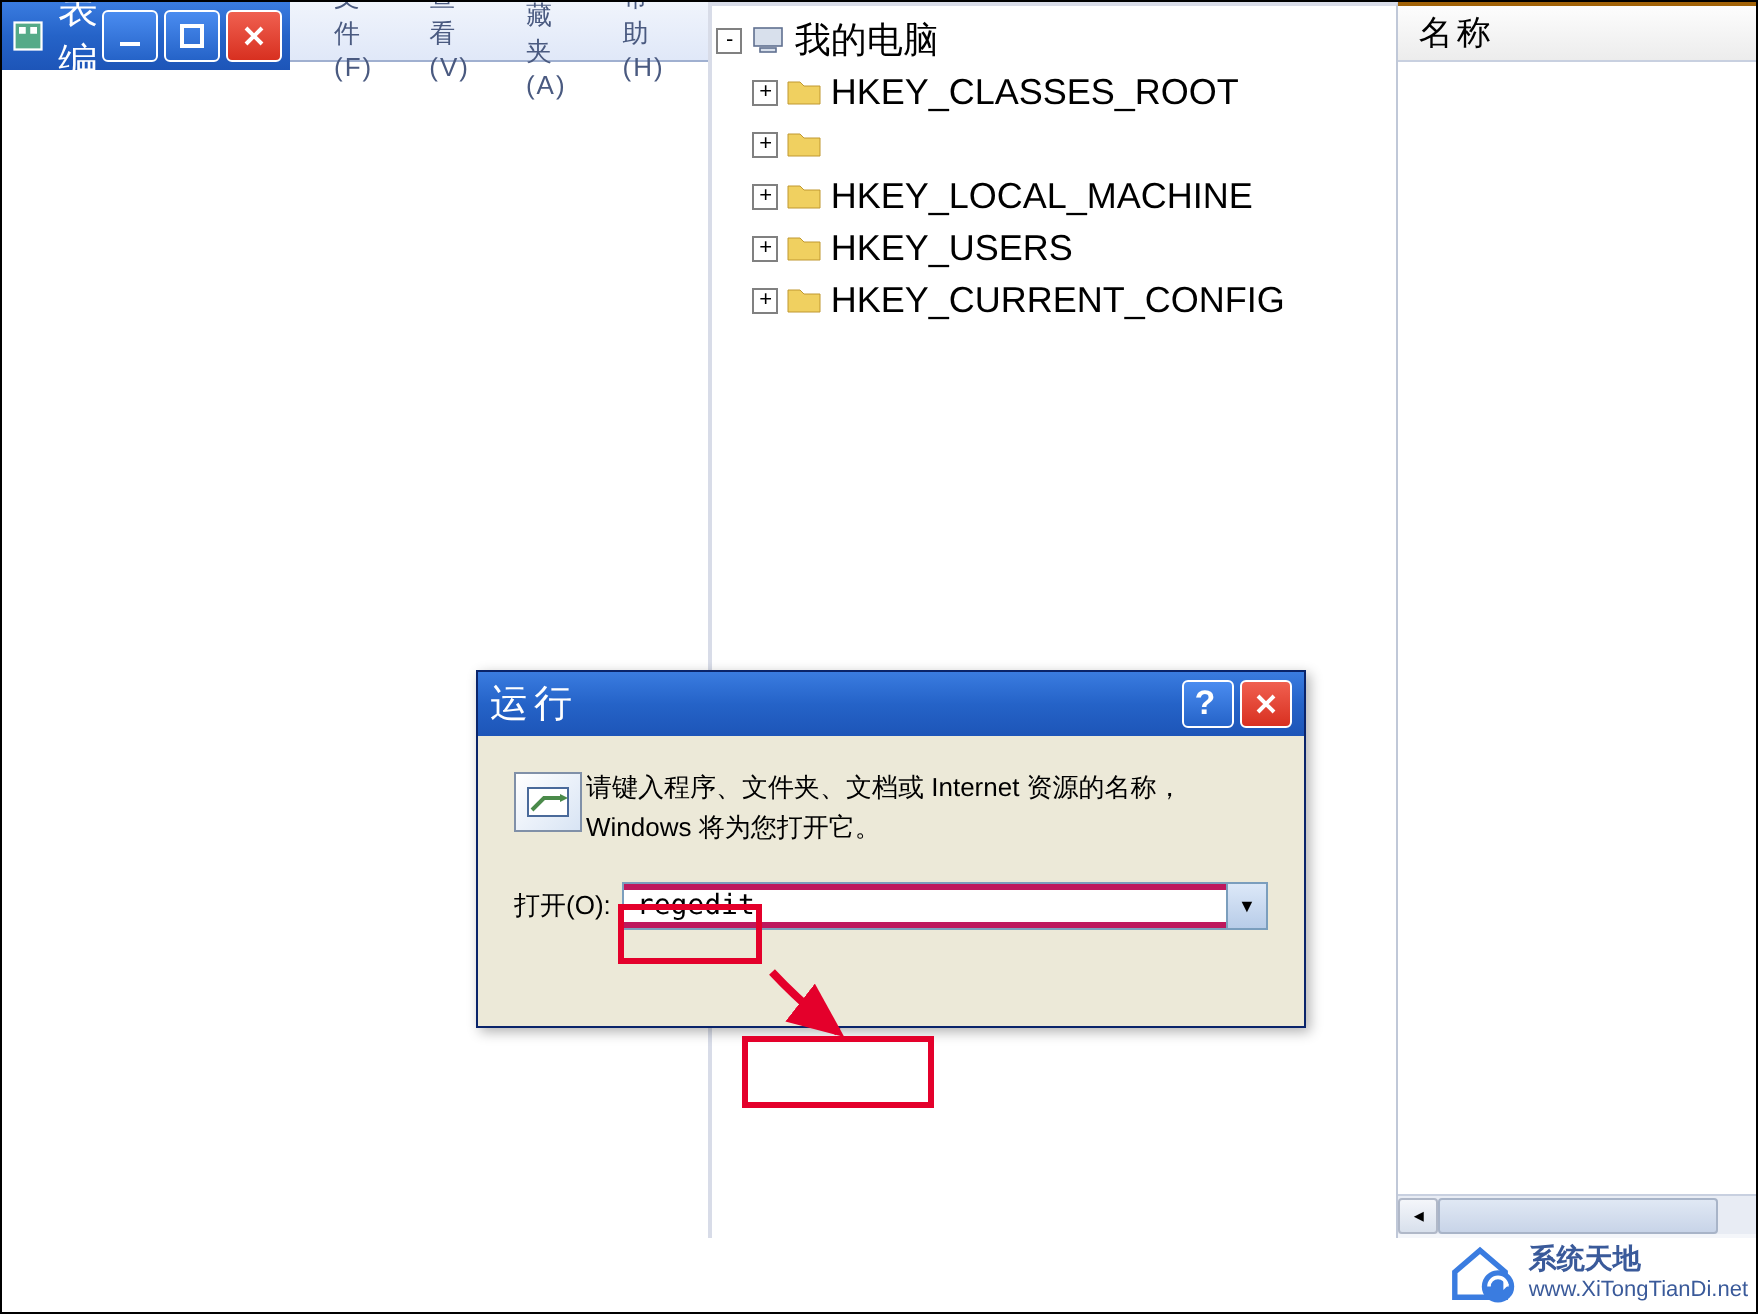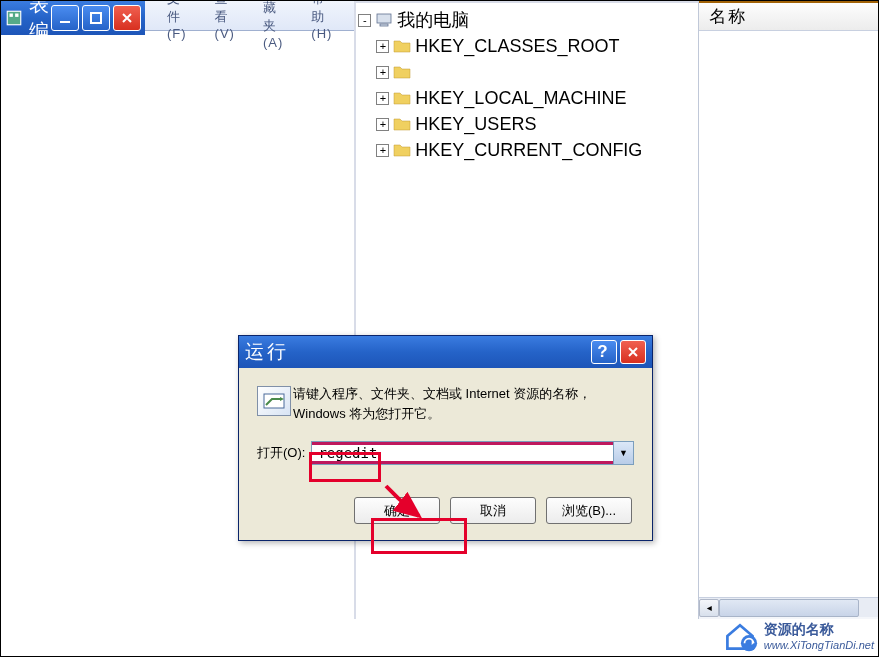--- a/index.html
+++ b/index.html
@@ -217,25 +217,20 @@
       </div>
       <div class="dlg-desc">请键入程序、文件夹、文档或 Internet 资源的名称，Windows 将为您打开它。</div>
     </div>
     <div class="dlg-row2">
       <span class="dlg-open-label">打开(O):</span>
       <div class="dlg-combo">
         <input class="dlg-combo-input" value="regedit" style="">
         <div class="dlg-combo-btn">▼</div>
       </div>
     </div>
-    <div class="dlg-buttons">
-      <button class="dlg-button">确定</button>
-      <button class="dlg-button">取消</button>
-      <button class="dlg-button">浏览(B)...</button>
-    </div>
   </div>
 </div>
 
 <div class="hl-box hl1"></div>
 <div class="hl-box hl2"></div>
 <svg class="arrow" width="60" height="40">
   <defs>
       <marker id="ah" markerWidth="8" markerHeight="8" refX="6" refY="3" orient="auto">
         <path d="M0,0 L7,3 L0,6 z" fill="#e4002b"></path>
       </marker>
@@ -244,16 +239,16 @@
 </svg>
 
 <div class="watermark">
   <svg class="wm-logo" viewBox="0 0 40 40">
     <path d="M6 20 L20 8 L34 20 L34 34 L6 34 Z" fill="none" stroke="#3a7ce0" stroke-width="3"></path>
     <circle cx="30" cy="28" r="9" fill="#3a7ce0"></circle>
     <path d="M25 28 a5 5 0 1 1 10 0" fill="none" stroke="#fff" stroke-width="2"></path>
     <path d="M33 24 L36 27 L33 30" fill="#fff"></path>
   </svg>
   <div>
-    <div style="font-weight:bold">资源的名称</div>
-    <div style="font-size:11px;font-style:italic;">www.XiTongTianDi.net</div>
+    <div style="font-weight:bold">系统天地</div>
+    <div style="font-size:11px;">www.XiTongTianDi.net</div>
   </div>
 </div>
 
 </body></html>

